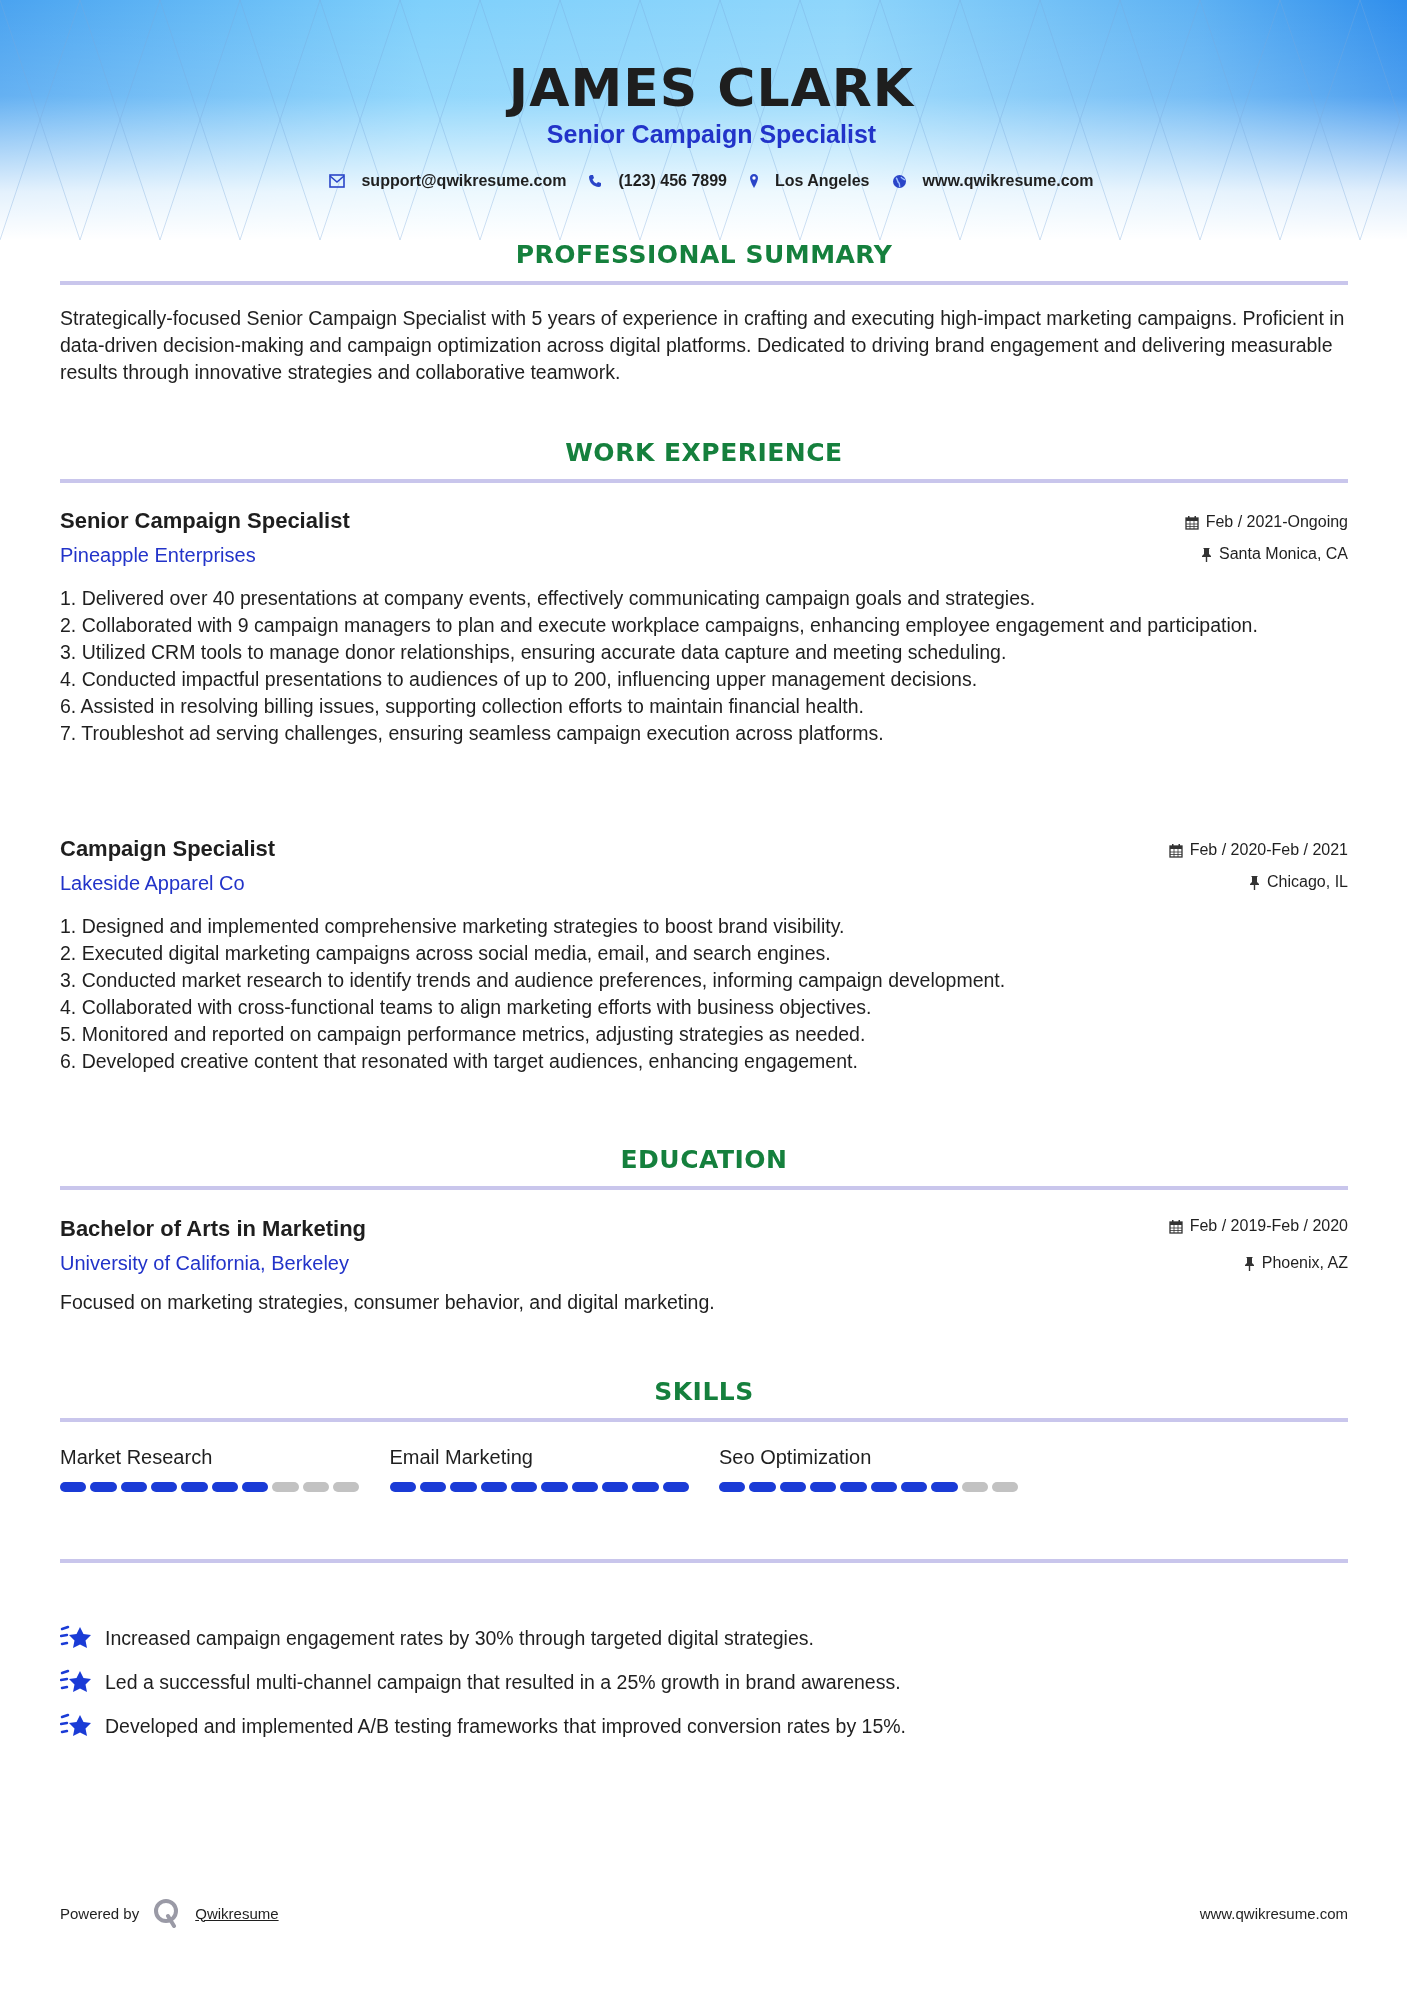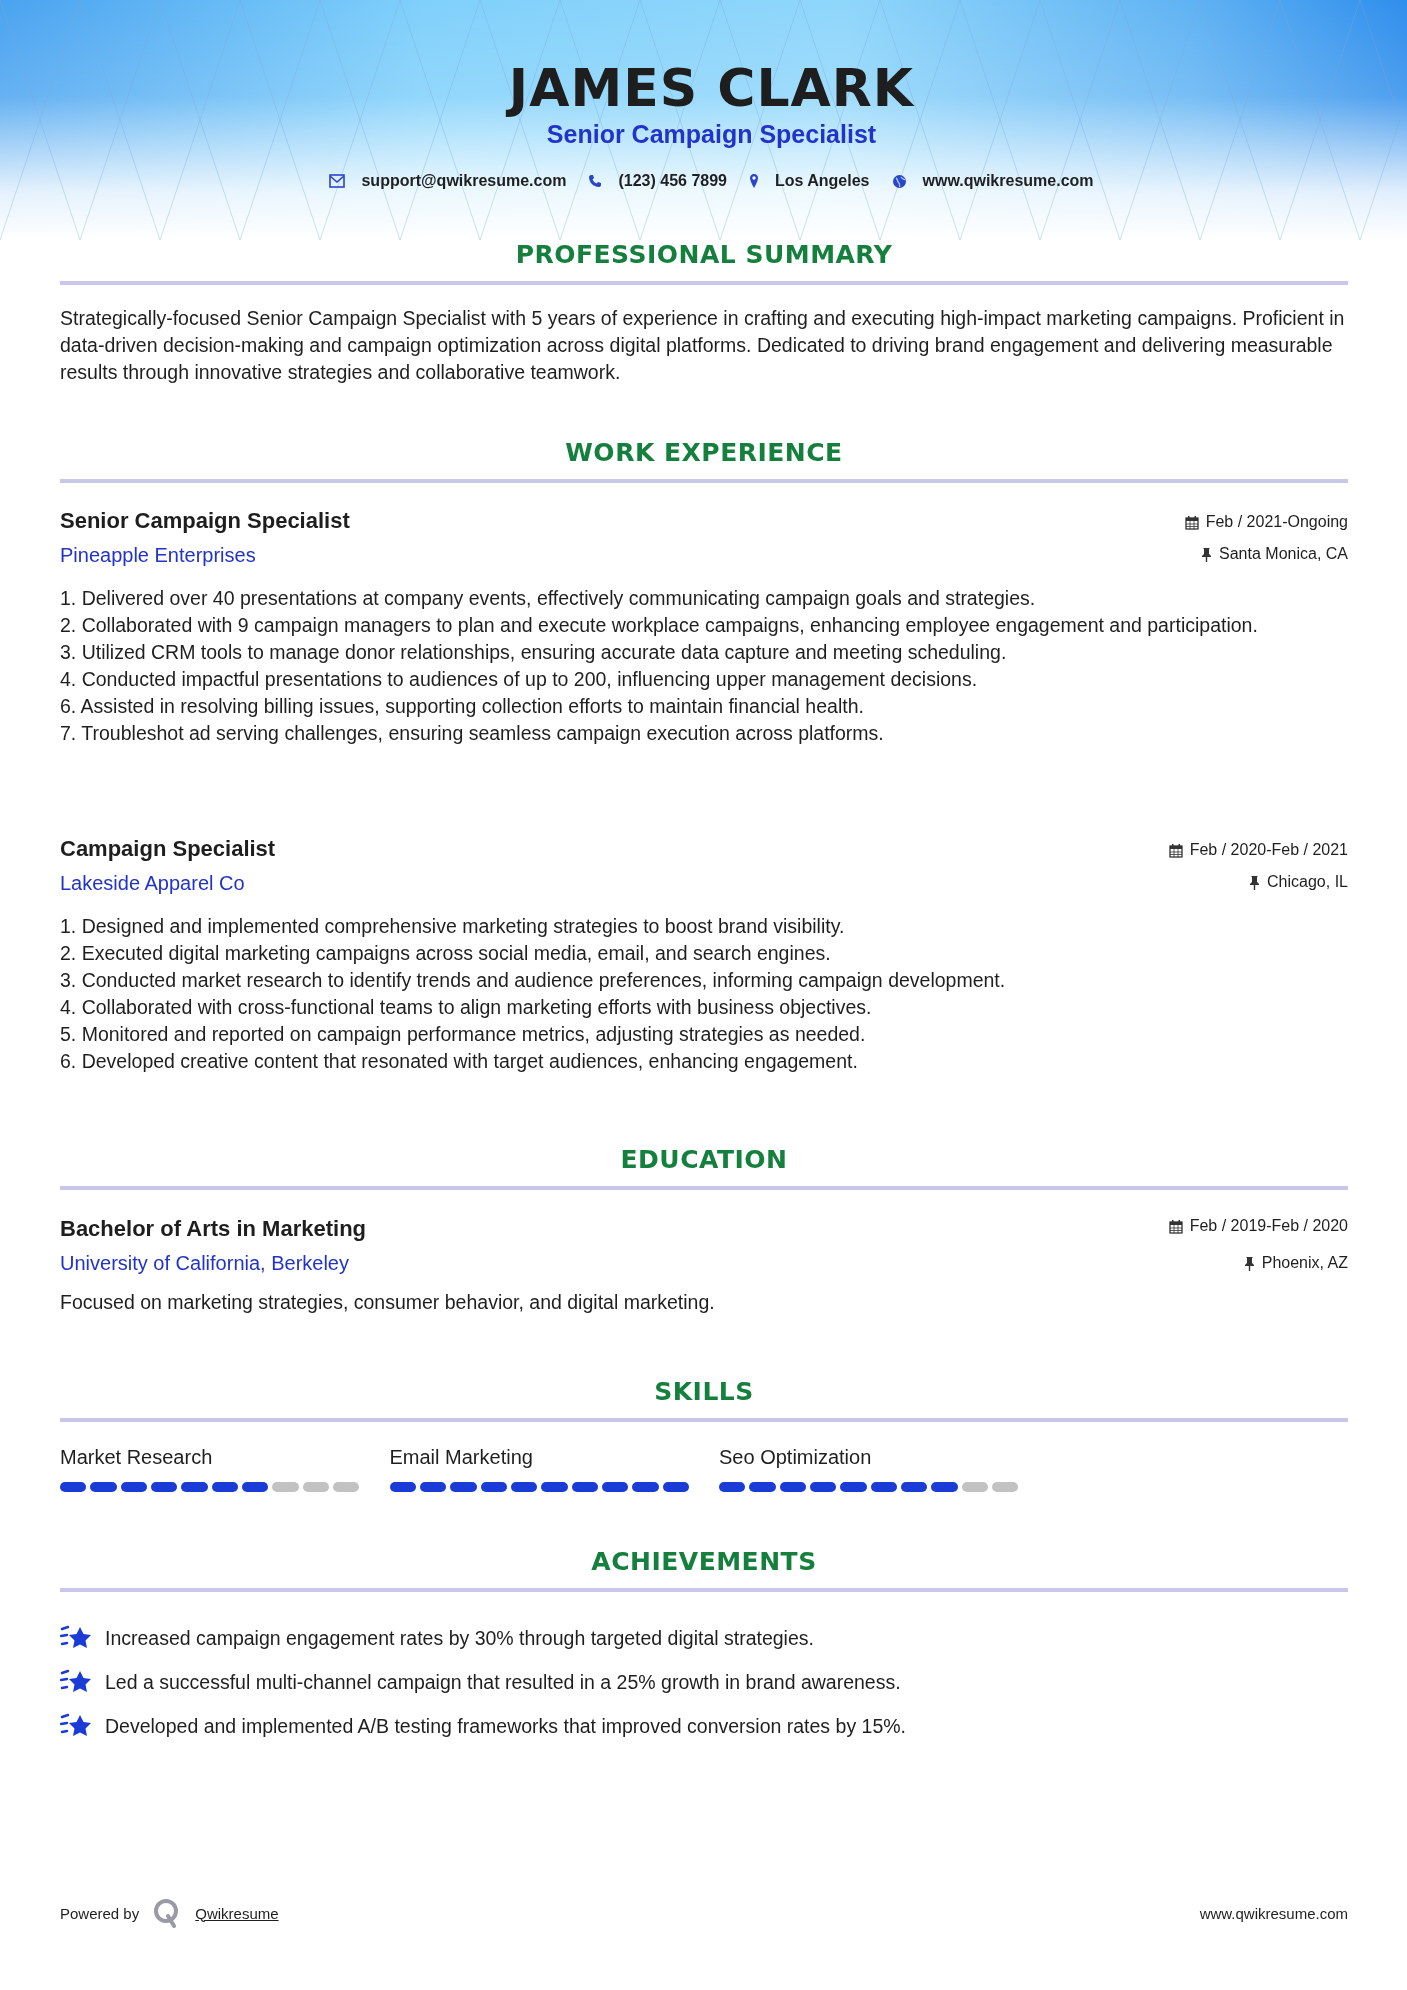--- a/index.html
+++ b/index.html
@@ -283,21 +283,20 @@
         <span class="skill-seg on"></span>
         <span class="skill-seg on"></span>
         <span class="skill-seg on"></span>
         <span class="skill-seg"></span>
         <span class="skill-seg"></span>
       </div>
   </div>
 </div>
 
 <section class="section" style="top:1547px;">
-  <h2 class="section-title">ACHIEVEMENTS</h2>
   <div class="section-rule"></div>
 </section>
 <div class="ach-list">
   <div class="ach-item">
     <svg width="33" height="28" viewBox="0 0 33 28">
       <path d="M2,5 L8,3 M1,12 L7,11 M2,20 L7,19" stroke="#1a3bd6" stroke-width="2.4" stroke-linecap="round"></path>
       <path d="M20,3 L23.5,10 L31,11 L25.5,16.5 L27,24 L20,20.5 L13,24 L14.5,16.5 L9,11 L16.5,10 Z" fill="#1a3bd6"></path>
     </svg>
     <span class="ach-text">Increased campaign engagement rates by 30% through targeted digital strategies.</span>
   </div>

